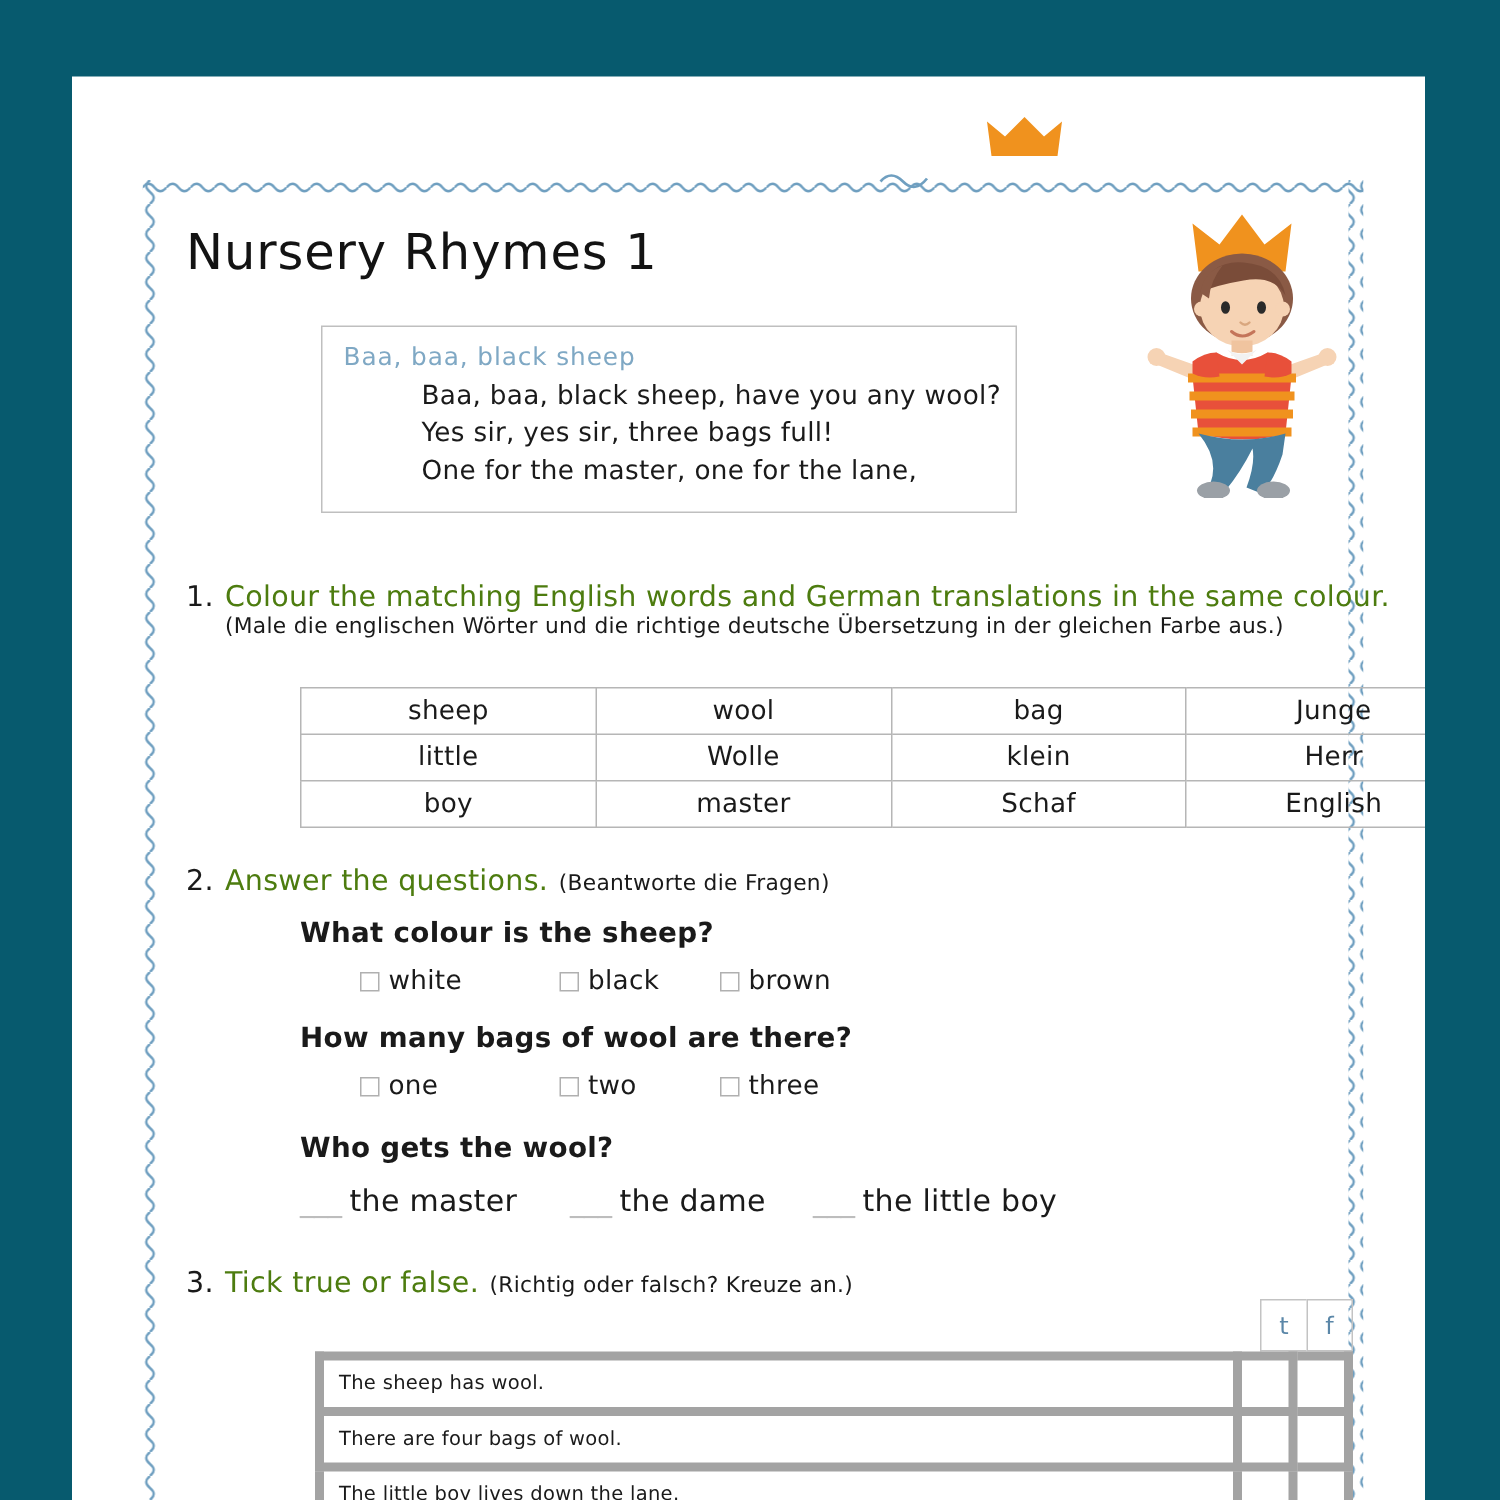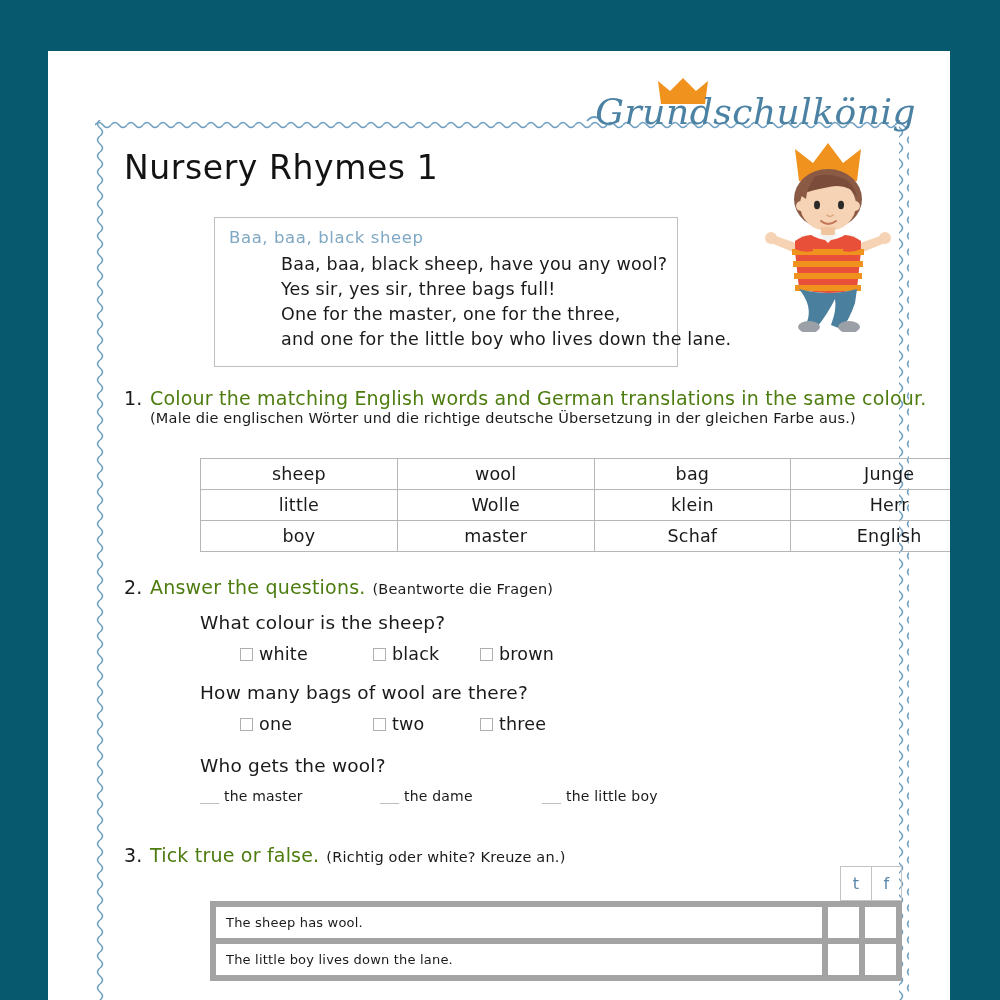--- a/index.html
+++ b/index.html
@@ -178,20 +178,21 @@
 
   
   .q-block {
     position: absolute;
     left: 152px;
   }
   .q-text {
     font-size: 18.5px;
     color: #1a1a1a;
     white-space: nowrap;
+    font-weight: bold;
   }
   .opt-row {
     display: flex;
     margin-top: 11px;
     padding-left: 40px;
   }
   .opt {
     display: flex;
     align-items: center;
     font-size: 17.5px;
@@ -206,21 +207,21 @@
     flex: none;
     background: #fff;
   }
   .blank-row {
     display: flex;
     margin-top: 12px;
   }
   .blank-item {
     display: flex;
     align-items: baseline;
-    font-size: 14px;
+    font-size: 20px;
     color: #1a1a1a;
     white-space: nowrap;
     text-align: center;
   }
   .blank-line {
     color: #bdbdbd;
     margin-right: 6px;
     letter-spacing: -1px;
   }
 
@@ -293,21 +294,20 @@
       <rect x="804" y="0" width="10" height="900" fill="url(#waveV)"></rect>
     </svg>
 
     <div class="logo">
       <svg class="logo-squiggle" width="34" height="14" viewBox="0 0 34 14">
         <path d="M1,8 Q8,0 16,8 T32,6" fill="none" stroke="#6f9fc0" stroke-width="1.8"></path>
       </svg>
       <svg class="logo-crown" width="50" height="30" viewBox="0 0 50 30">
         <path d="M3,27 L0,4 L12,14 L25,1 L38,14 L50,4 L47,27 Z" fill="#f0921e"></path>
       </svg>
-      <div class="logo-text">Grundschulkönig</div>
     </div>
 
     <svg class="mascot" viewBox="0 0 130 195">
 
       <path d="M36,44 L32,12 L50,26 L65,6 L80,26 L98,12 L94,44 Z" fill="#f0921e"></path>
 
       <ellipse cx="65" cy="62" rx="34" ry="30" fill="#8a5a45"></ellipse>
 
       <ellipse cx="65" cy="68" rx="28" ry="26" fill="#f6d3b4"></ellipse>
 
@@ -351,22 +351,21 @@
       <ellipse cx="86" cy="190" rx="11" ry="6" fill="#9aa0a6"></ellipse>
     </svg>
 
     <div class="page-title hw">Nursery Rhymes 1</div>
 
     <div class="poem-box">
       <div class="poem-title hw">Baa, baa, black sheep</div>
       <div class="poem-lines">
         <div class="poem-line hw">Baa, baa, black sheep, have you any wool?</div>
         <div class="poem-line hw">Yes sir, yes sir, three bags full!</div>
-        <div class="poem-line hw">One for the master, one for the three,</div>
-        <div class="poem-line hw">and one for the little boy who lives down the lane.</div>
+        <div class="poem-line hw">One for the master, one for the lane,</div>
       </div>
     </div>
 
     <div class="task" style="top:336px;">
       <div class="task-head">
         <span class="task-num hw">1.</span>
         <span class="task-en hw">Colour the matching English words and German translations in the same colour.</span>
       </div>
       <div class="task-de-below hw">(Male die englischen Wörter und die richtige deutsche Übersetzung in der gleichen Farbe aus.)</div>
     </div>
@@ -453,37 +452,42 @@
           <span class="blank-line">___</span>
           <span>the little boy</span>
         </div>
       </div>
     </div>
 
     <div class="task" style="top:793px;">
       <div class="task-head">
         <span class="task-num hw">3.</span>
         <span class="task-en hw">Tick true or false.</span>
-        <span class="task-de-inline hw">(Richtig oder white? Kreuze an.)</span>
+        <span class="task-de-inline hw">(Richtig oder falsch? Kreuze an.)</span>
       </div>
     </div>
 
     <div class="tf-wrap" style="top:815px;">
       <div class="tf-head">
         <div class="tf-head-cell hw">t</div>
         <div class="tf-head-cell hw">f</div>
       </div>
       <table class="tf-table">
         <tbody>
             <tr>
           <td class="hw">The sheep has wool.</td>
           <td class="tf-cell"></td>
           <td class="tf-cell"></td>
         </tr>
         <tr>
+          <td class="hw">There are four bags of wool.</td>
+          <td class="tf-cell"></td>
+          <td class="tf-cell"></td>
+        </tr>
+        <tr>
           <td class="hw">The little boy lives down the lane.</td>
           <td class="tf-cell"></td>
           <td class="tf-cell"></td>
         </tr>
       </tbody>
         </table>
     </div>
 
   </div>
 </div>

